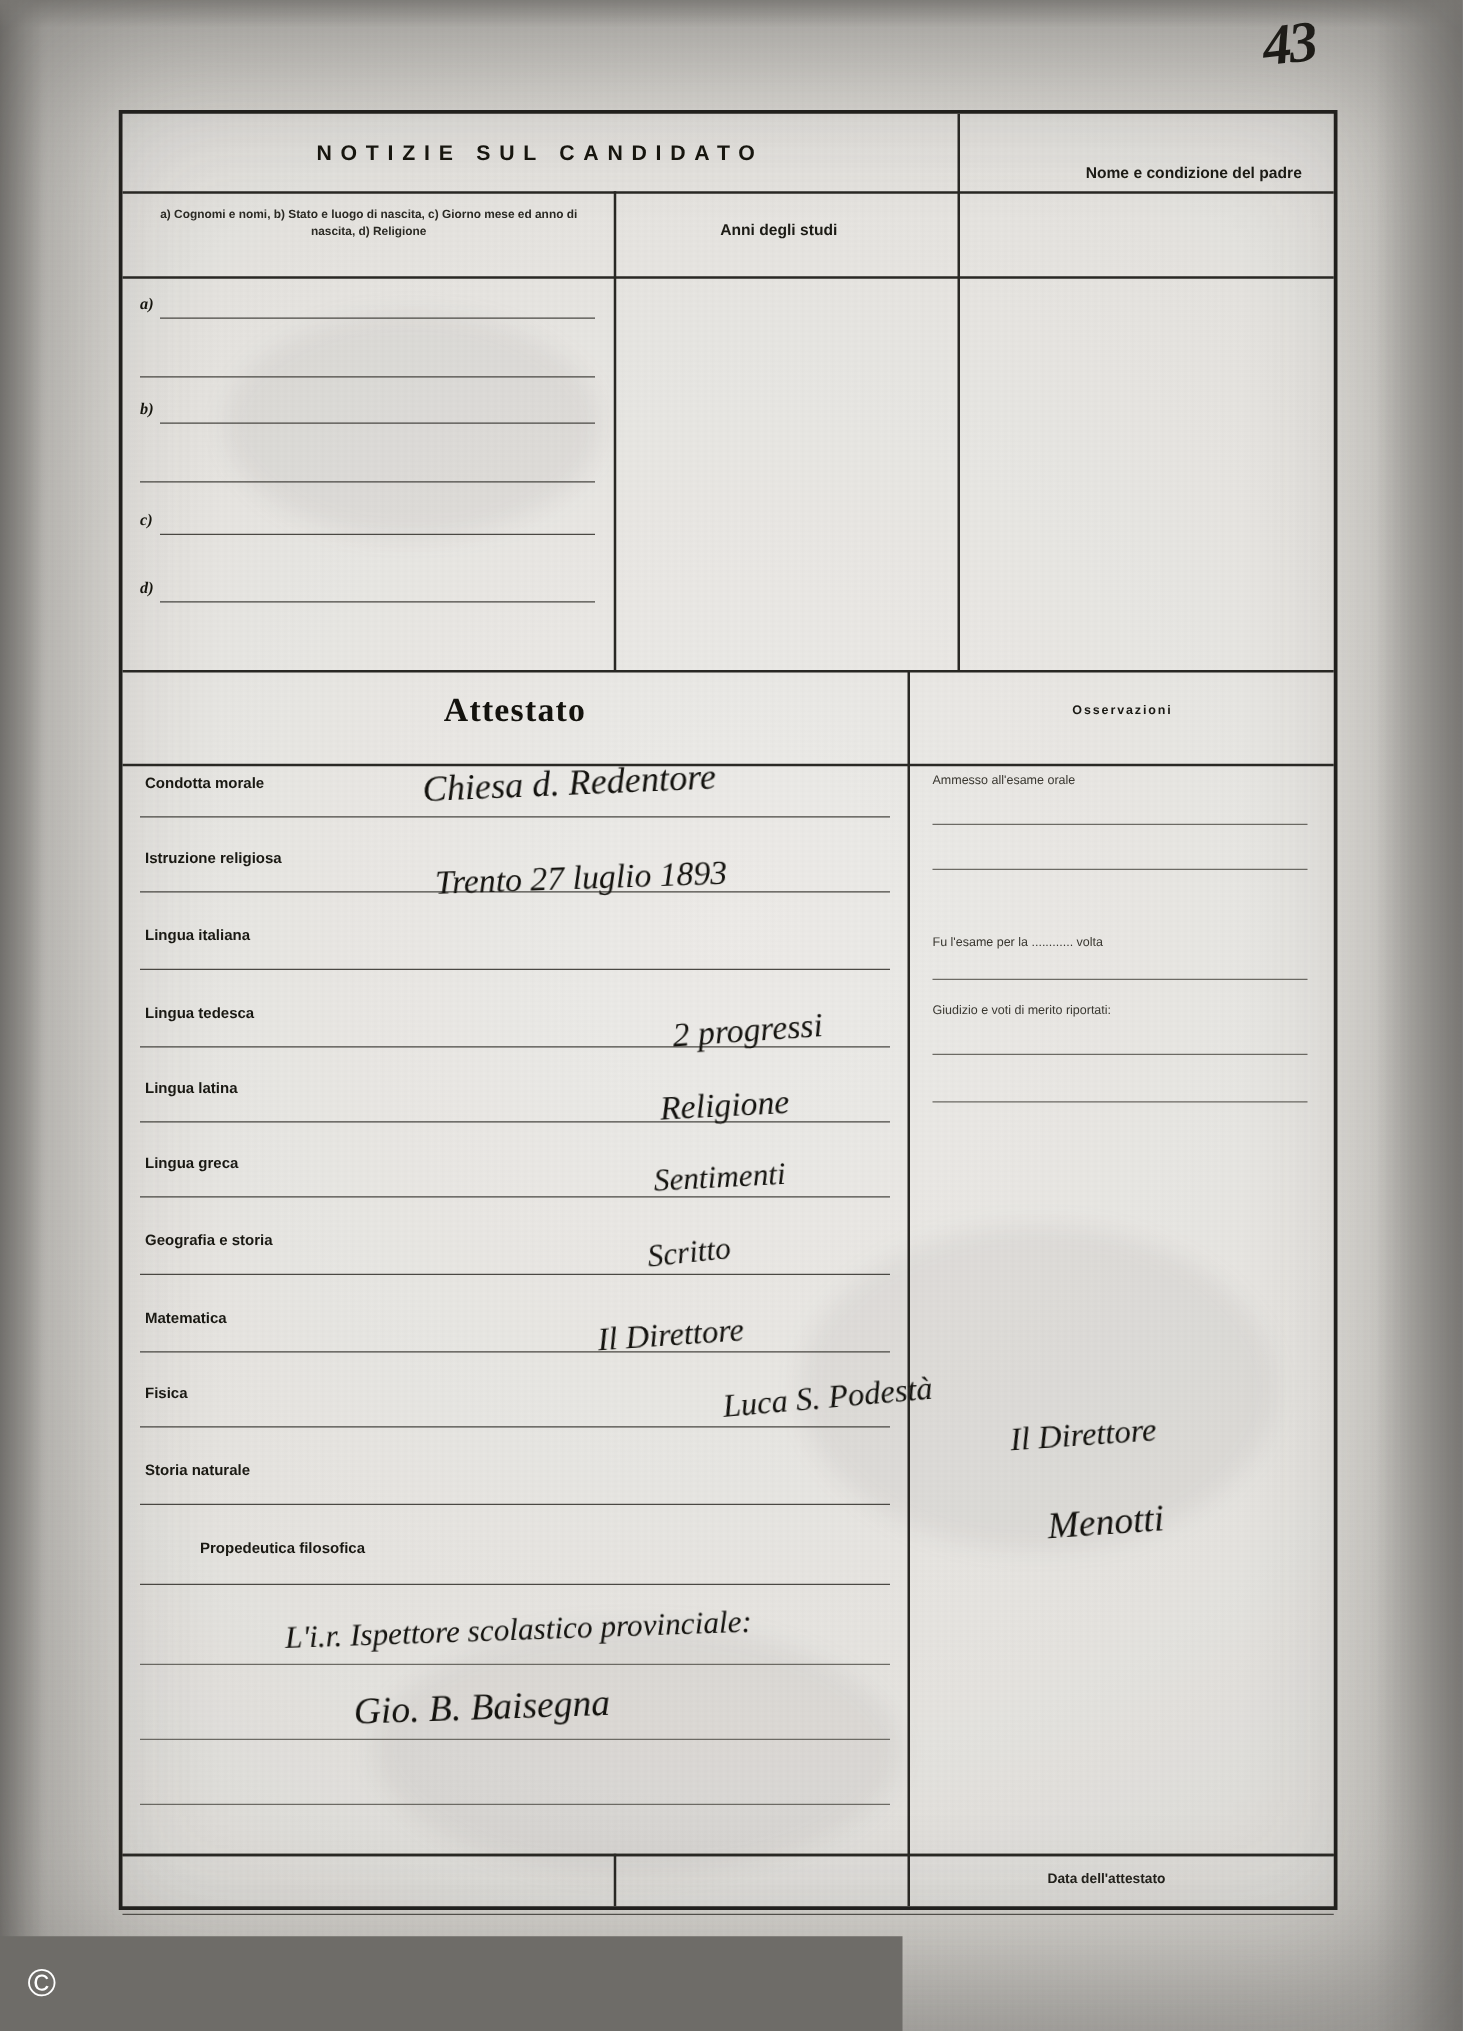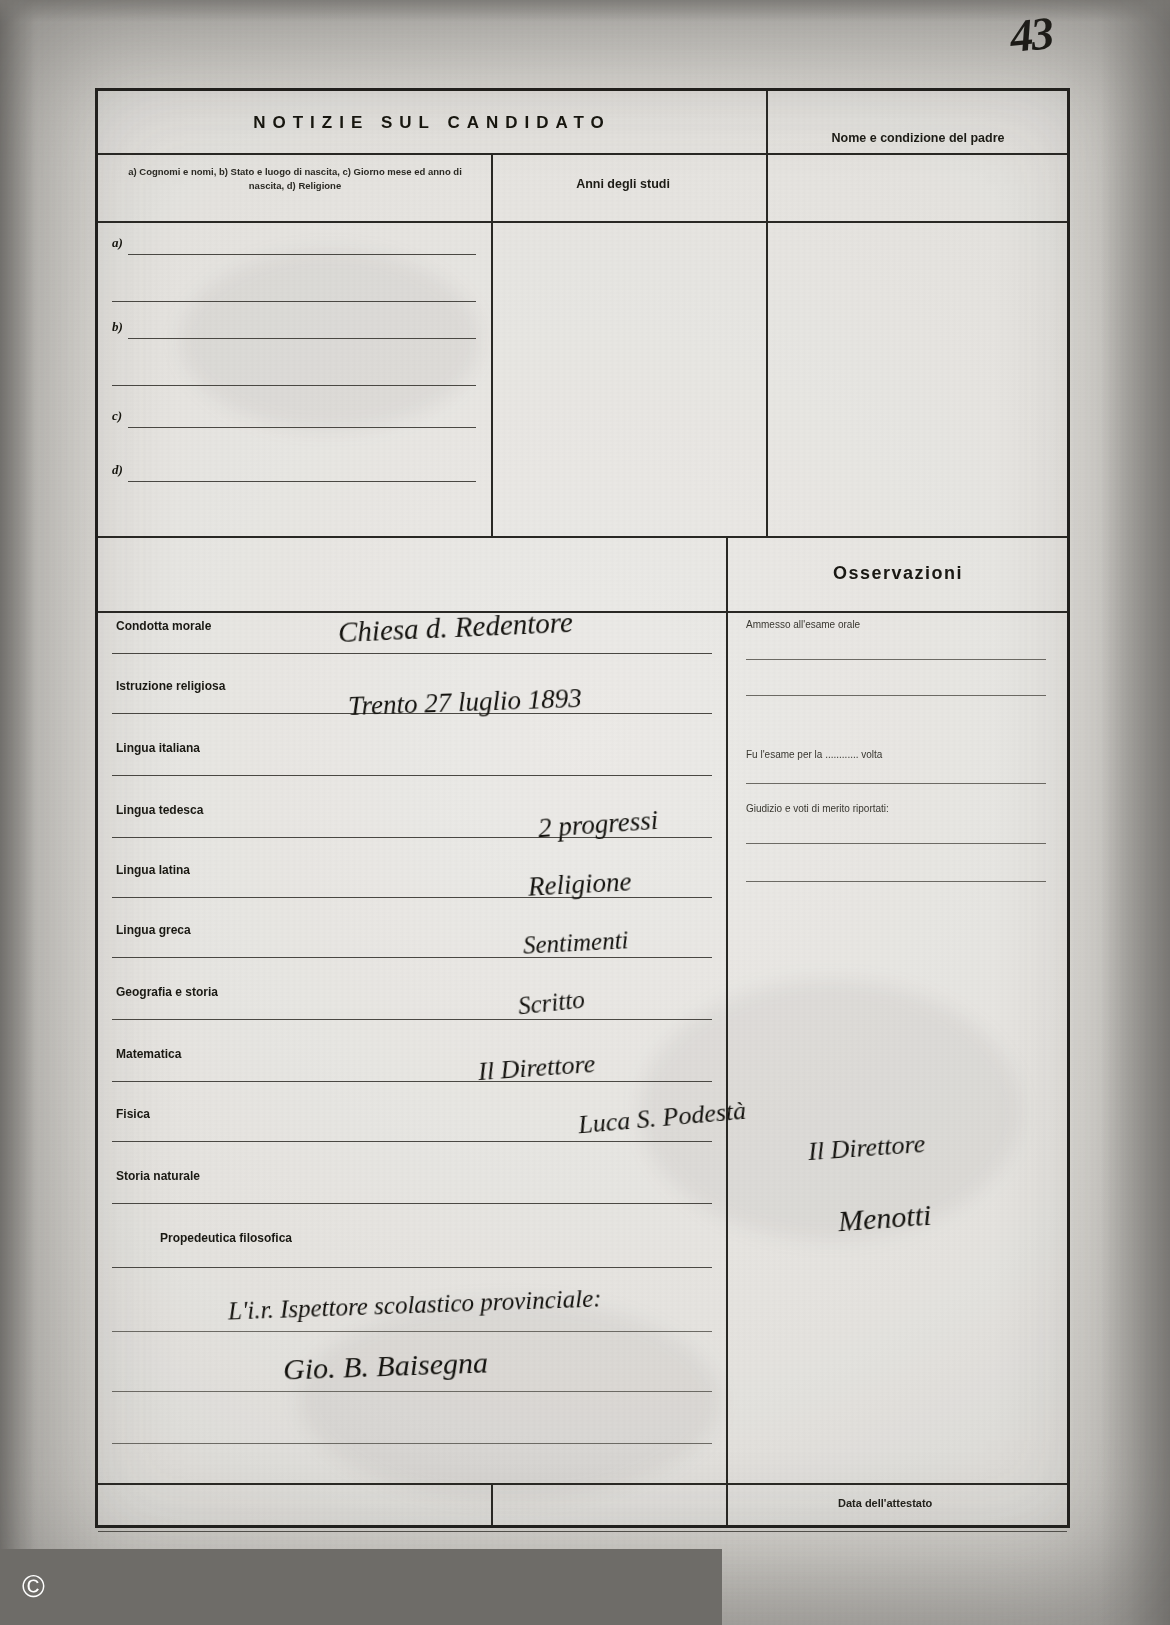--- a/index.html
+++ b/index.html
@@ -126,21 +126,21 @@
   }
   .attestato-title {
     font-size: 27px;
     font-weight: 700;
     text-align: center;
     letter-spacing: 1px;
     color: #14130e;
     font-family: "Liberation Serif", serif;
   }
   .osserv-title {
-    font-size: 18px;
+    font-size: 10px;
     font-weight: 700;
     text-align: center;
     letter-spacing: 1.5px;
     color: #1a1914;
     font-family: "Liberation Sans", sans-serif;
     filter: blur(.3px);
   }
   .row-label {
     position: absolute;
     left: 18px;
@@ -243,38 +243,39 @@
     <div class="hline" style="top:445px;"></div>
     <div class="hline" style="top:520px;"></div>
 
     <div class="vline" style="left:393px; top:62px; height:383px;"></div>
     <div class="vline" style="left:668px; top:0; height:445px;"></div>
 
     <div class="cap hdr-main" style="left:0; top:22px; width:668px;">NOTIZIE SUL CANDIDATO</div>
 
     <div class="cap tiny-note" style="left:12px; top:74px; width:370px;">a) Cognomi e nomi, b) Stato e luogo di nascita, c) Giorno mese ed anno di nascita, d) Religione</div>
     <div class="cap hdr-sub" style="left:395px; top:86px; width:260px; filter:blur(.35px);">Anni degli studi</div>
-    <div class="cap hdr-sub" style="left:670px; top:40px; width:300px; filter:blur(.35px);">Nome e condizione del padre</div>
+    <div class="cap hdr-sub" style="left:670px; top:40px; width:300px; filter:blur(.35px);padding-left:37px;">Nome e condizione del padre</div>
 
     <div class="cap" style="left:14px; top:144px; font-size:13px; font-style:italic; font-family:'Liberation Serif',serif;">a)</div>
     <div class="rule" style="left:30px; top:163px; width:348px;"></div>
     <div class="rule" style="left:14px; top:210px; width:364px;"></div>
 
     <div class="cap" style="left:14px; top:228px; font-size:13px; font-style:italic; font-family:'Liberation Serif',serif;">b)</div>
     <div class="rule" style="left:30px; top:247px; width:348px;"></div>
     <div class="rule" style="left:14px; top:294px; width:364px;"></div>
 
     <div class="cap" style="left:14px; top:317px; font-size:13px; font-style:italic; font-family:'Liberation Serif',serif;">c)</div>
     <div class="rule" style="left:30px; top:336px; width:348px;"></div>
 
     <div class="cap" style="left:14px; top:371px; font-size:13px; font-style:italic; font-family:'Liberation Serif',serif;">d)</div>
     <div class="rule" style="left:30px; top:390px; width:348px;"></div>
 
     <div class="vline" style="left:628px; top:445px; bottom:0;"></div>
 
+    <div class="cap attestato-title" style="left:0; top:462px; width:628px;">Attestato</div>
     <div class="cap osserv-title" style="left:630px; top:472px; width:340px;">Osservazioni</div>
 
     <div class="row-label" style="top:528px;">Condotta morale</div>
     <div class="rule" style="left:14px; top:562px; width:600px;"></div>
 
     <div class="row-label" style="top:588px;">Istruzione religiosa</div>
     <div class="rule" style="left:14px; top:622px; width:600px;"></div>
 
     <div class="row-label" style="top:650px;">Lingua italiana</div>
     <div class="rule" style="left:14px; top:684px; width:600px;"></div>

